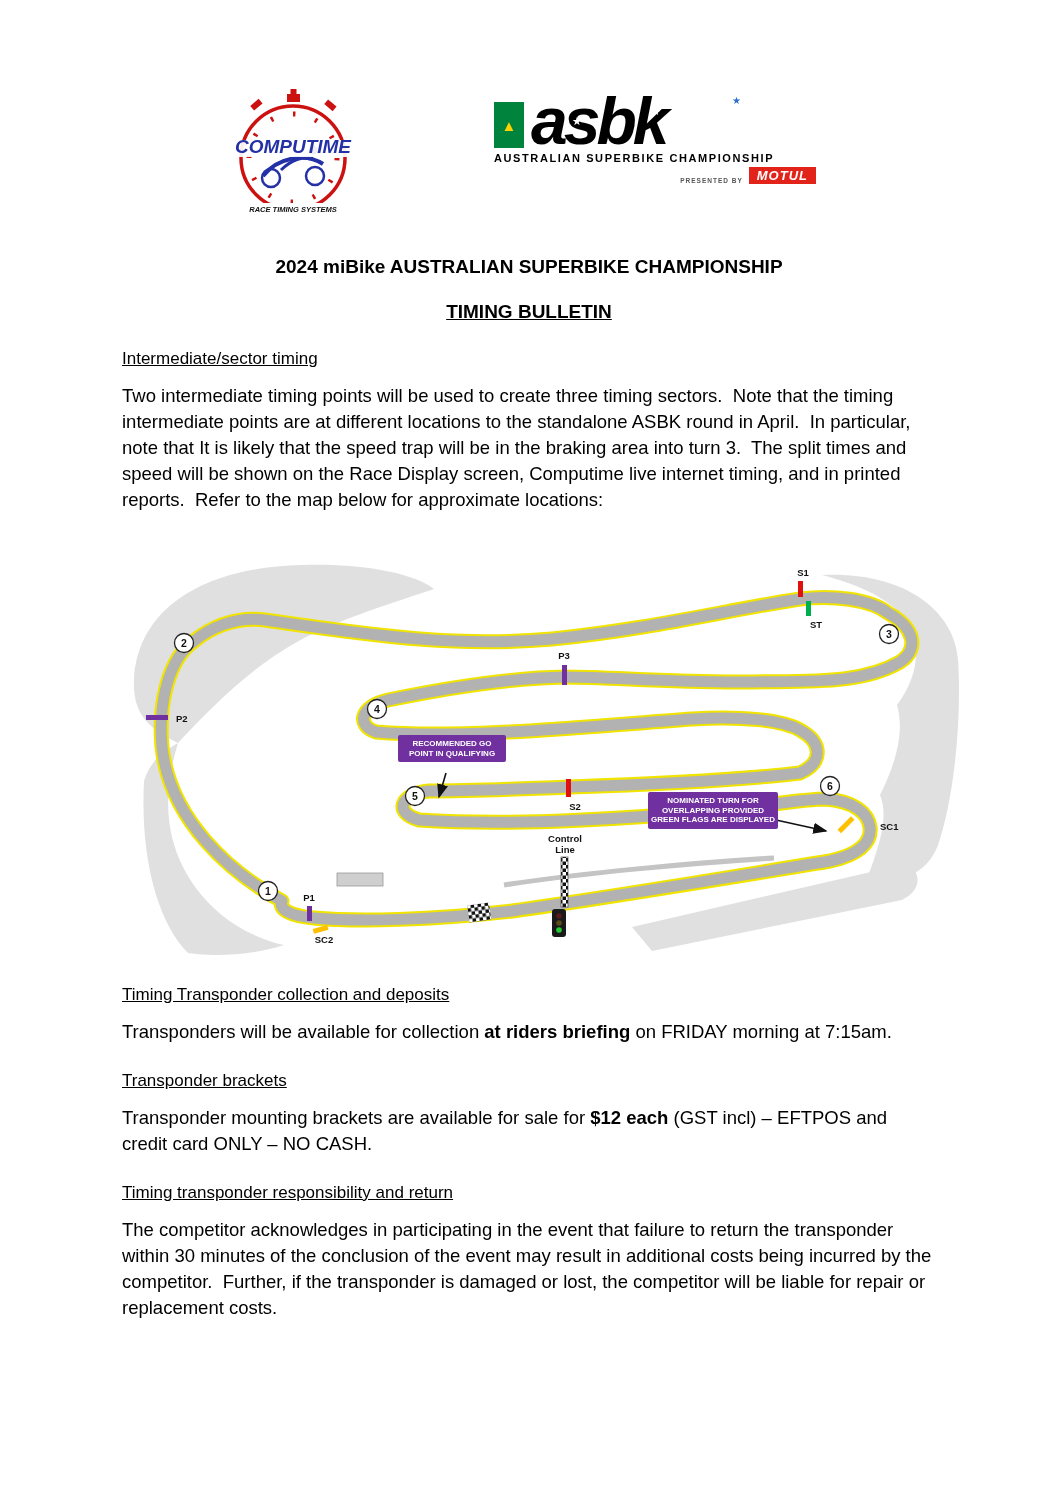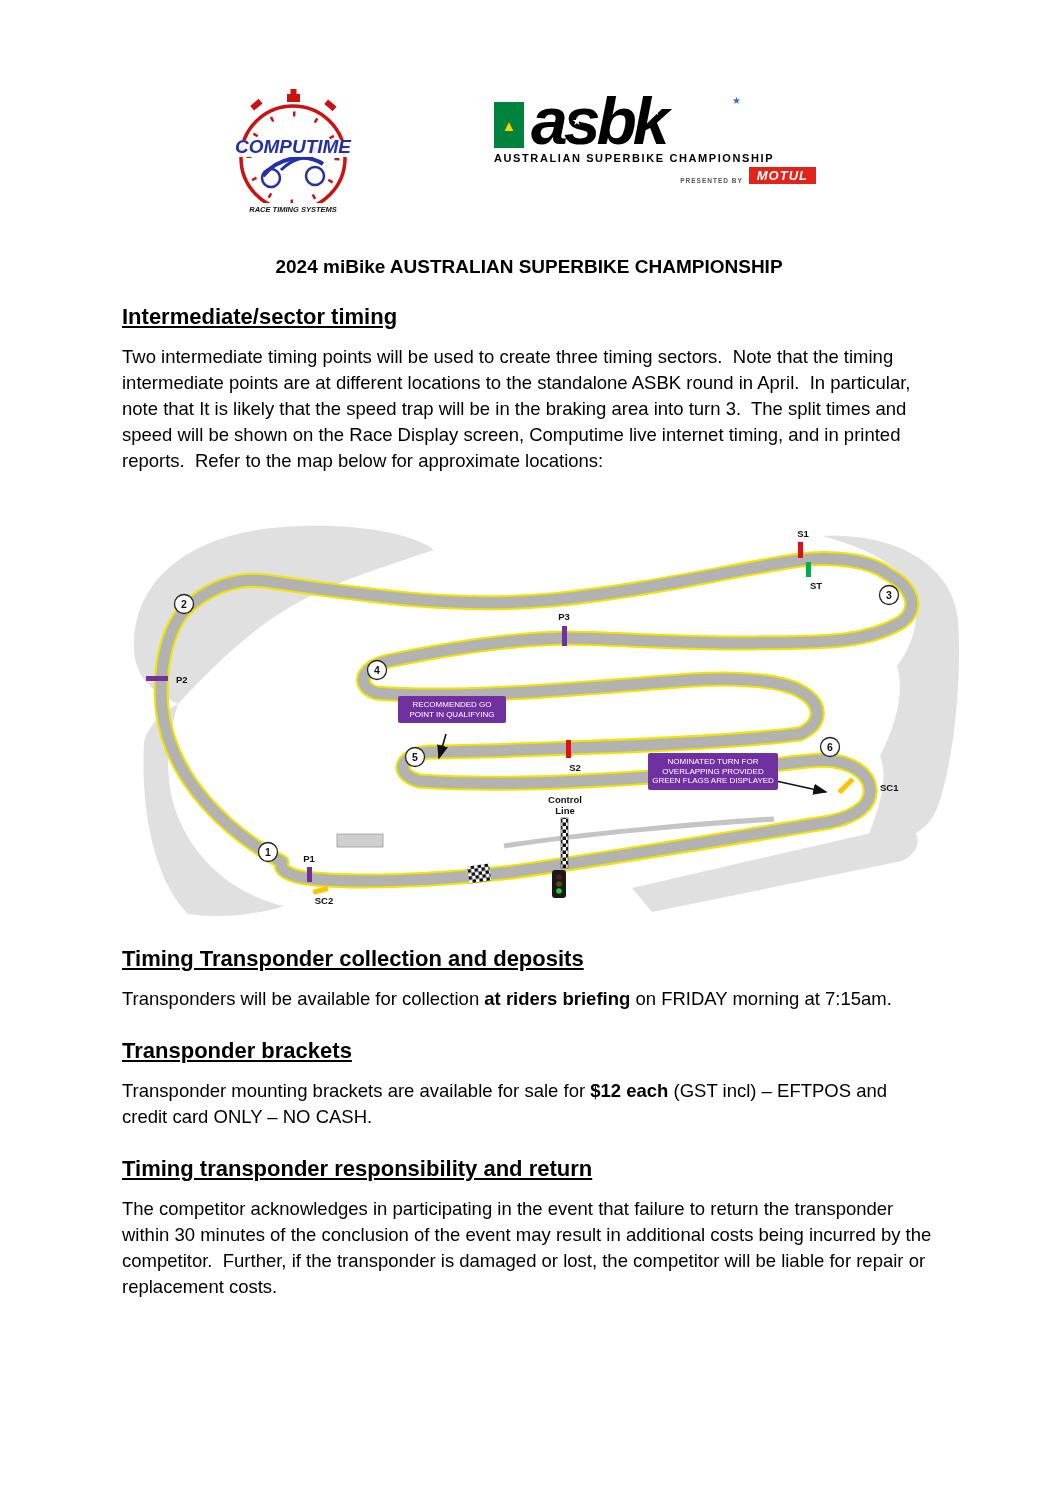--- a/index.html
+++ b/index.html
@@ -33,21 +33,21 @@
   .presented-label { font-size:6.5px; letter-spacing:1px; color:#555; font-weight:bold; }
   .motul-box { background:#e2231a; color:#fff; font-weight:bold; font-style:italic; font-size:13px; padding:1px 8px; letter-spacing:1px; }
 
   
   .titles { text-align:center; margin-top:26px; }
   .title-line { font-weight:bold; font-size:19px; margin:0 0 23px 0; }
   .title-line.underline { text-decoration:underline; }
 
   
   .section-heading {
-    font-size:22px; font-weight:bold; text-decoration:underline;
+    font-size:17px; font-weight:normal; text-decoration:underline;
     margin:26px 0 14px 0;
   }
   p.body-text {
     font-size:18.5px; line-height:26px; margin:0 0 14px 0;
     white-space:pre-wrap;
   }
   .b { font-weight:bold; }
 
   
   .map { position:relative; width:830px; height:430px; margin:16px 0 6px 10px; }
@@ -56,21 +56,21 @@
   .track-edge { fill:none; stroke:#f0e400; stroke-width:15; stroke-linejoin:round; }
   .track-surface { fill:none; stroke:#b2b2b2; stroke-width:11; stroke-linejoin:round; }
   .pitlane { fill:none; stroke:#c4c4c4; stroke-width:5; }
   .pit-building { fill:#cfcfcf; stroke:#9a9a9a; stroke-width:0.8; }
   .turn-circle { fill:#fff; stroke:#222; stroke-width:1.3; }
   svg text { font-family:"Liberation Sans", sans-serif; }
   .map-label { font-size:9.5px; font-weight:bold; fill:#111; }
   .turn-num { font-size:10.5px; font-weight:bold; fill:#111; text-anchor:middle; }
   .map-note {
     position:absolute; background:#7030a0; color:#fff;
-    font-size:8px; font-weight:normal; text-align:center; line-height:1.2;
+    font-size:8px; font-weight:bold; text-align:center; line-height:1.2;
     padding:4px 3px; border-radius:2px;
   }
   .note-go { left:266px; top:206px; width:102px; }
   .note-overlap { left:516px; top:263px; width:124px; }
   .map-arrow { stroke:#111; stroke-width:1.6; fill:none; }
 </style>
 </head>
 <body>
 
 <div class="page">
@@ -114,20 +114,21 @@
         <div class="presented-row">
           <span class="presented-label">PRESENTED BY</span>
           <span class="motul-box">MOTUL</span>
         </div>
       </div>
     </div>
   </div>
 
   <div class="titles">
     <p class="title-line">2024 miBike AUSTRALIAN SUPERBIKE CHAMPIONSHIP</p>
+    <p class="title-line underline">TIMING BULLETIN</p>
   </div>
 
   <div class="section-heading">Intermediate/sector timing</div>
   <p class="body-text">Two intermediate timing points will be used to create three timing sectors.  Note that the timing intermediate points are at different locations to the standalone ASBK round in April.  In particular, note that It is likely that the speed trap will be in the braking area into turn 3.  The split times and speed will be shown on the Race Display screen, Computime live internet timing, and in printed reports.  Refer to the map below for approximate locations:</p>
 
   <div class="map">
     <svg class="map-svg" width="830" height="430" viewBox="0 0 830 430">
       <defs>
         <marker id="arrow" markerWidth="9" markerHeight="8" refX="8" refY="3.5" orient="auto">
           <path d="M0,0 L9,3.5 L0,7 Z" fill="#111"></path>

